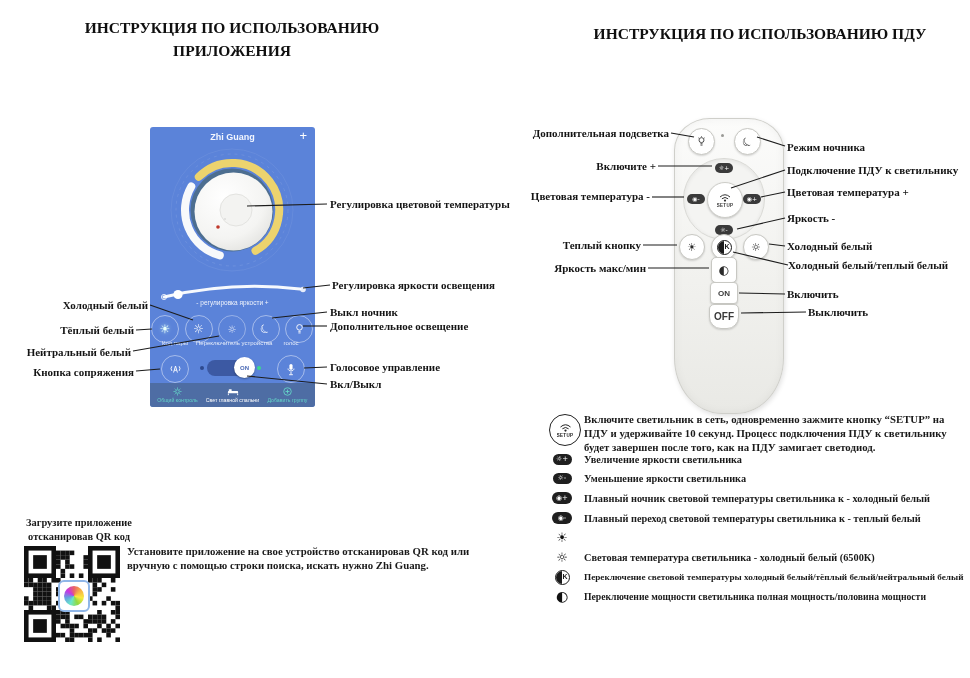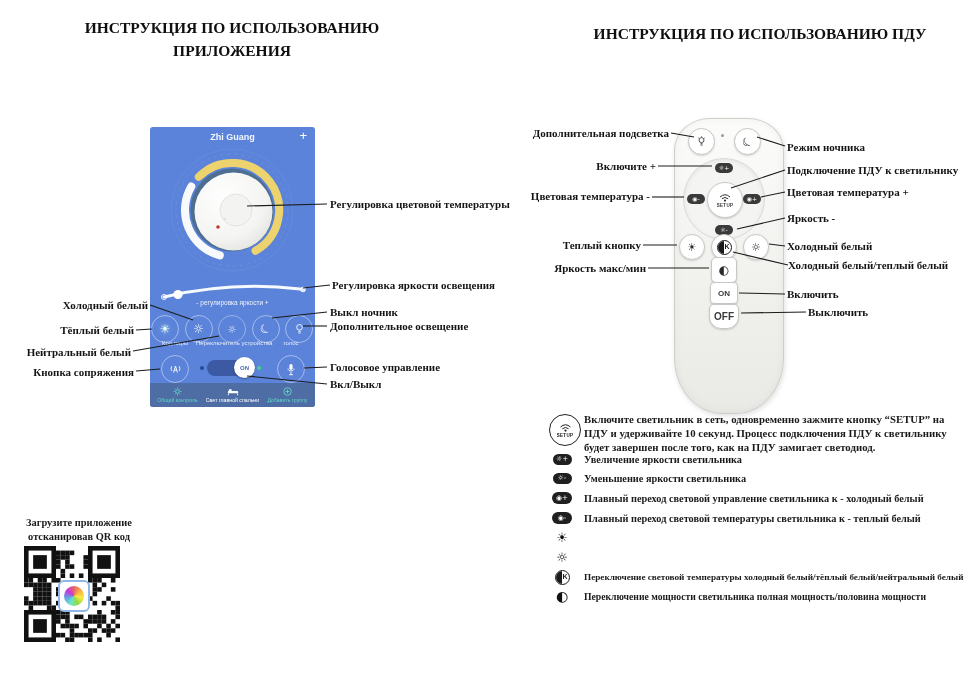--- a/index.html
+++ b/index.html
@@ -313,37 +313,38 @@
   <div class="leg-row" style="top:471px">
     <span class="leg-ic">
         <span class="pill-ico">☼-</span>
       </span>
     <span class="leg-tx">Уменьшение яркости светильника</span>
     </div>
   <div class="leg-row" style="top:491px">
     <span class="leg-ic">
         <span class="oval-ico">◉+</span>
       </span>
-    <span class="leg-tx">Плавный переход световой управление светильника к - холодный белый</span>
+    <span class="leg-tx">Плавный ночник световой температуры светильника к - холодный белый</span>
     </div>
   <div class="leg-row" style="top:511px">
     <span class="leg-ic">
         <span class="oval-ico">◉-</span>
       </span>
     <span class="leg-tx">Плавный переход световой температуры светильника к - теплый белый</span>
     </div>
   <div class="leg-row" style="top:530px">
     <span class="leg-ic">
         <span class="sun-ico">☀</span>
       </span>
     </div>
   <div class="leg-row" style="top:550px">
     <span class="leg-ic">
         <span class="sun-ico">☼</span>
       </span>
+    <span class="leg-tx">Световая температура светильника - холодный белый (6500К)</span>
     </div>
   <div class="leg-row" style="top:570px">
     <span class="leg-ic">
         <span class="hc">
           <span class="half"></span>
           <span class="kk">K</span>
         </span>
       </span>
     <span class="leg-tx small">Переключение световой температуры холодный белый/тёплый белый/нейтральный белый</span>
     </div>
@@ -509,14 +510,15 @@
         <rect x="72" y="9" width="13.5" height="13.5"></rect>
         <rect x="0" y="63" width="31.5" height="31.5"></rect>
         <rect x="4.5" y="67.5" width="22.5" height="22.5" fill="#fff"></rect>
         <rect x="9" y="72" width="13.5" height="13.5"></rect>
       </svg>
   </div>
   <div id="qr-app-icon">
       <div class="swirl"></div>
     </div>
 
+  <div class="para" style="left:127px;top:544px;width:356px">Установите приложение на свое устройство отсканировав QR код или вручную с помощью строки поиска, искать нужно Zhi Guang.</div>
 
 </div>
 
 </body></html>

